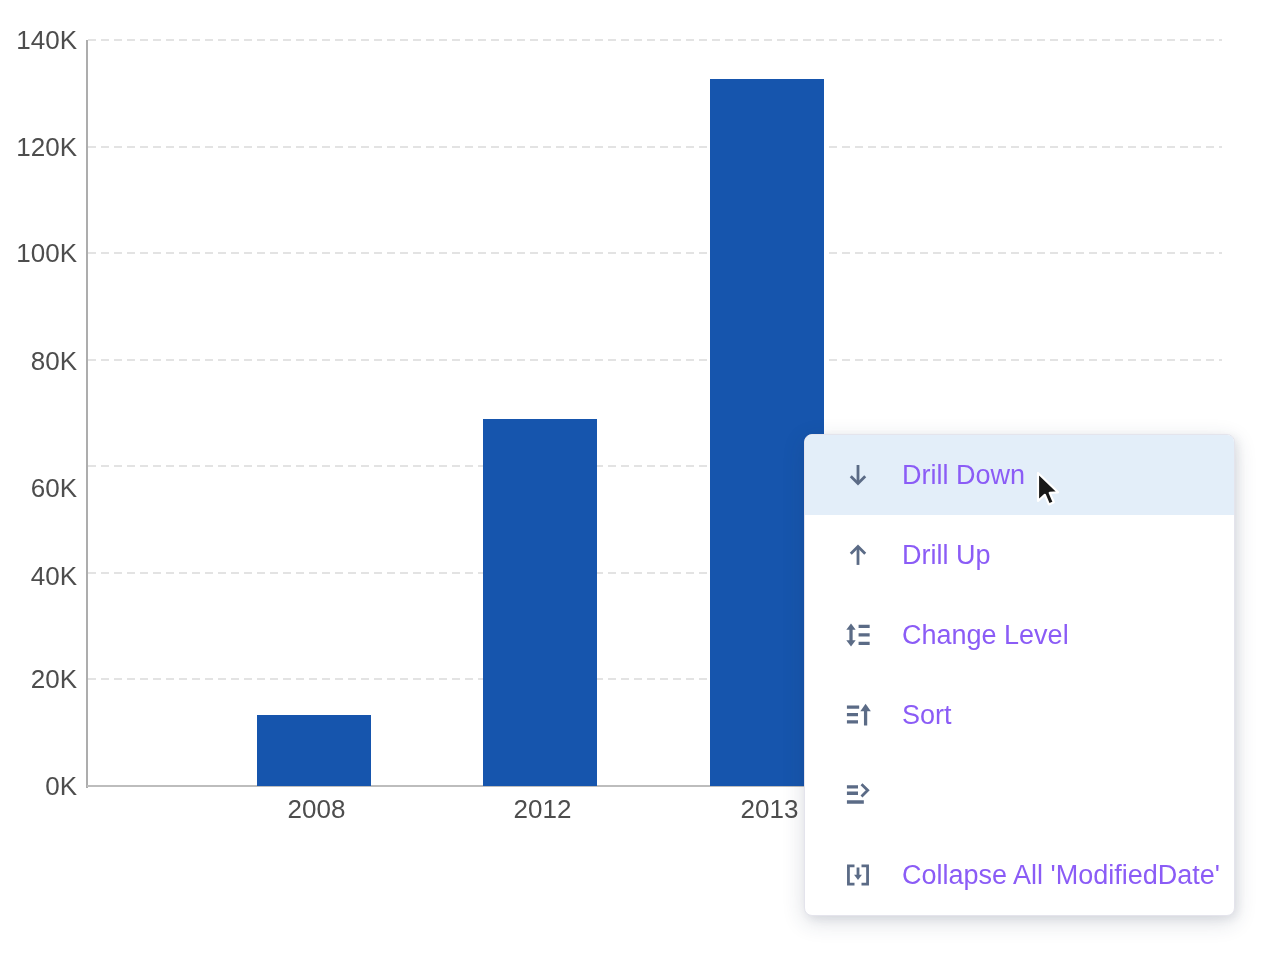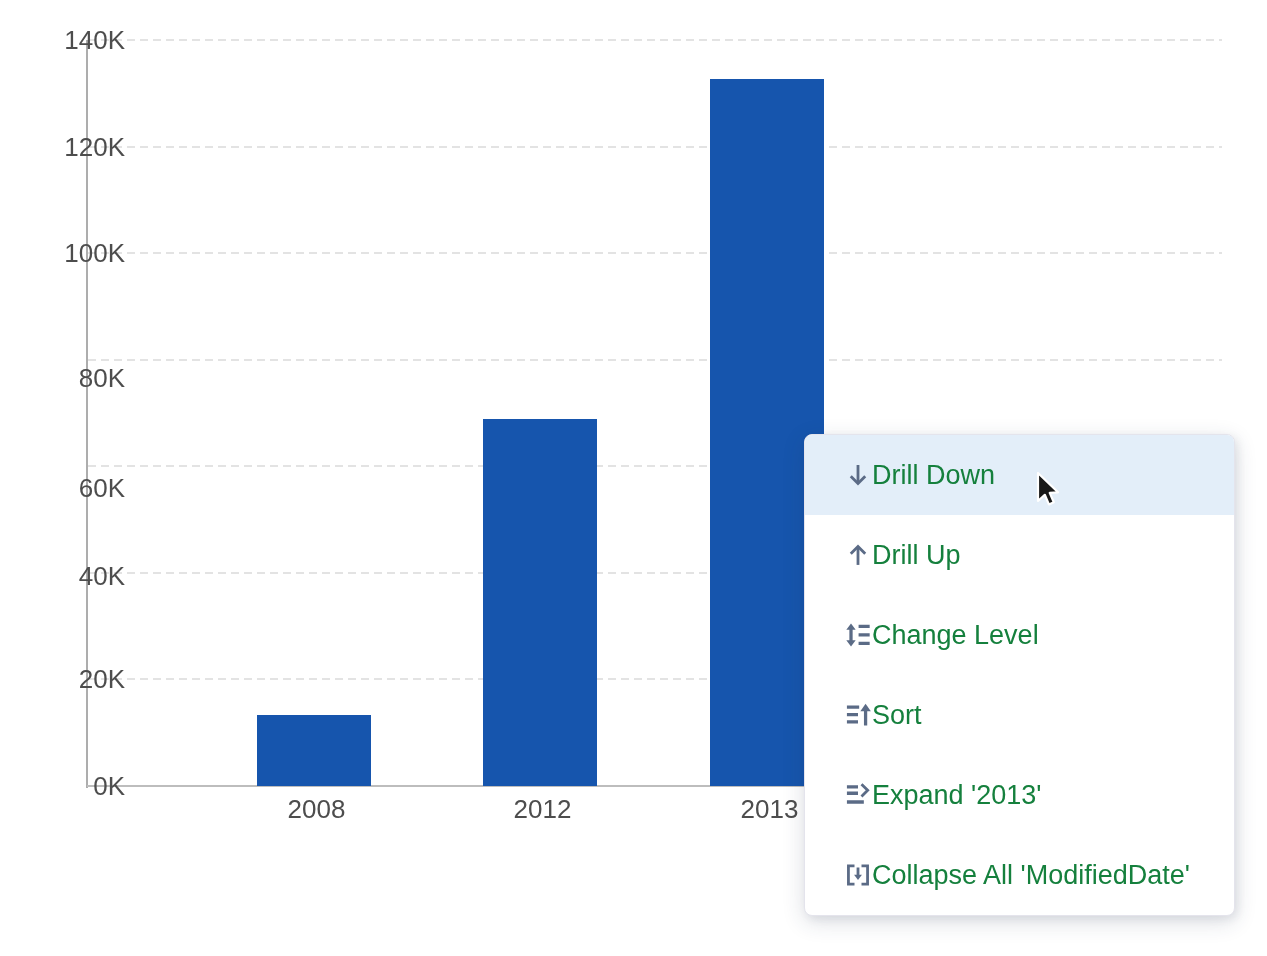--- a/index.html
+++ b/index.html
@@ -11,39 +11,39 @@
   
   #plot{position:absolute;inset:0;}
   .yaxis-line{position:absolute;left:86px;top:40px;width:2px;height:748px;background:#adadad;}
   .xaxis-line{position:absolute;left:87px;top:785px;width:1135px;height:2px;background:#bdbdbd;}
   .gridline{
     position:absolute;left:88px;width:1134px;height:2px;
     background:repeating-linear-gradient(90deg,#e3e3e3 0 8px,transparent 8px 13px);
   }
   .ytick{
     position:absolute;left:0;width:77px;text-align:right;
-    font-size:26px;line-height:32px;color:#4d4d4d;white-space:nowrap;margin-left:48px;
+    font-size:26px;line-height:32px;color:#4d4d4d;white-space:nowrap;
   }
   .xtick{
     position:absolute;top:794px;width:140px;text-align:center;
     font-size:26px;color:#4d4d4d;
   }
   .bar{position:absolute;width:114px;}
   
   .menu{
     position:absolute;left:804px;top:434px;width:429px;
     background:#fff;border:1px solid #e4e4ec;border-radius:8px;overflow:hidden;
     box-shadow:0 6px 22px rgba(40,50,80,.16), 3px 3px 8px rgba(40,50,80,.08);
     z-index:5;
   }
   .menu-item{display:flex;align-items:center;height:80px;cursor:default;}
   .menu-item.hovered{background:#e3eef9;}
   .mi-icon{flex:none;width:28px;height:28px;margin-left:39px;display:flex;align-items:center;justify-content:center;}
   .mi-icon svg{width:28px;height:28px;display:block;}
-  .mi-label{font-size:27px;color:#15803d;white-space:nowrap;}
+  .mi-label{margin-left:30px;font-size:27px;color:#8b5cf6;white-space:nowrap;}
   .ic{stroke:#5b6b86;fill:none;stroke-width:2.4;}
   .ic-thick{stroke:#5b6b86;fill:none;stroke-width:2.8;}
   .ic-fill{fill:#5b6b86;stroke:none;}
   
   .cursor{position:absolute;left:1035px;top:471px;z-index:9;}
 </style>
 </head>
 <body>
 
 <div class="stage">
@@ -53,21 +53,21 @@
     <div class="xaxis-line"></div>
 
   <div class="ytick" style="top: 770px;">0K</div>
       <div class="gridline" style="top: 678.429px;"></div>
       <div class="ytick" style="top: 663.429px;">20K</div>
       <div class="gridline" style="top: 571.857px;"></div>
       <div class="ytick" style="top: 560px;">40K</div>
       <div class="gridline" style="top: 465.286px;"></div>
       <div class="ytick" style="top: 472px;">60K</div>
       <div class="gridline" style="top: 358.714px;"></div>
-      <div class="ytick" style="top: 362px;">80K</div>
+      <div class="ytick" style="top: 345px;">80K</div>
       <div class="gridline" style="top: 252.143px;"></div>
       <div class="ytick" style="top: 237.143px;">100K</div>
       <div class="gridline" style="top: 145.571px;"></div>
       <div class="ytick" style="top: 130.571px;">120K</div>
       <div class="gridline" style="top: 39px;"></div>
       <div class="ytick" style="top: 24px;">140K</div>
       <div class="bar" style="left: 256.5px; top: 715.13px; height: 70.87px; background: rgb(22, 85, 173);"></div>
       <div class="xtick" style="left: 246.5px;">2008</div>
       <div class="bar" style="left: 482.5px; top: 419.394px; height: 366.606px; background: rgb(22, 85, 173);"></div>
       <div class="xtick" style="left: 472.5px;">2012</div>
@@ -121,21 +121,20 @@
     </div>
 
 
     <div class="menu-item">
       <span class="mi-icon">
         <svg viewBox="0 0 24 24">
           <path class="ic-thick" d="M2.5 5 H12 M2.5 10.5 H12 M2.5 18 H17"></path>
           <path class="ic" d="M15 2.8 L20.3 8 L15 13.2"></path>
         </svg>
       </span>
-      <span class="mi-label">Expand '2013'</span>
     </div>
 
     <div class="menu-item">
       <span class="mi-icon">
         <svg viewBox="0 0 24 24">
           <path class="ic" d="M9 4.2 H3.8 V19.8 H9 M15 4.2 H20.2 V19.8 H15"></path>
           <path class="ic" d="M12 5.5 V12.5"></path>
           <polygon class="ic-fill" points="12,16.2 8.6,11.8 15.4,11.8"></polygon>
         </svg>
       </span>

